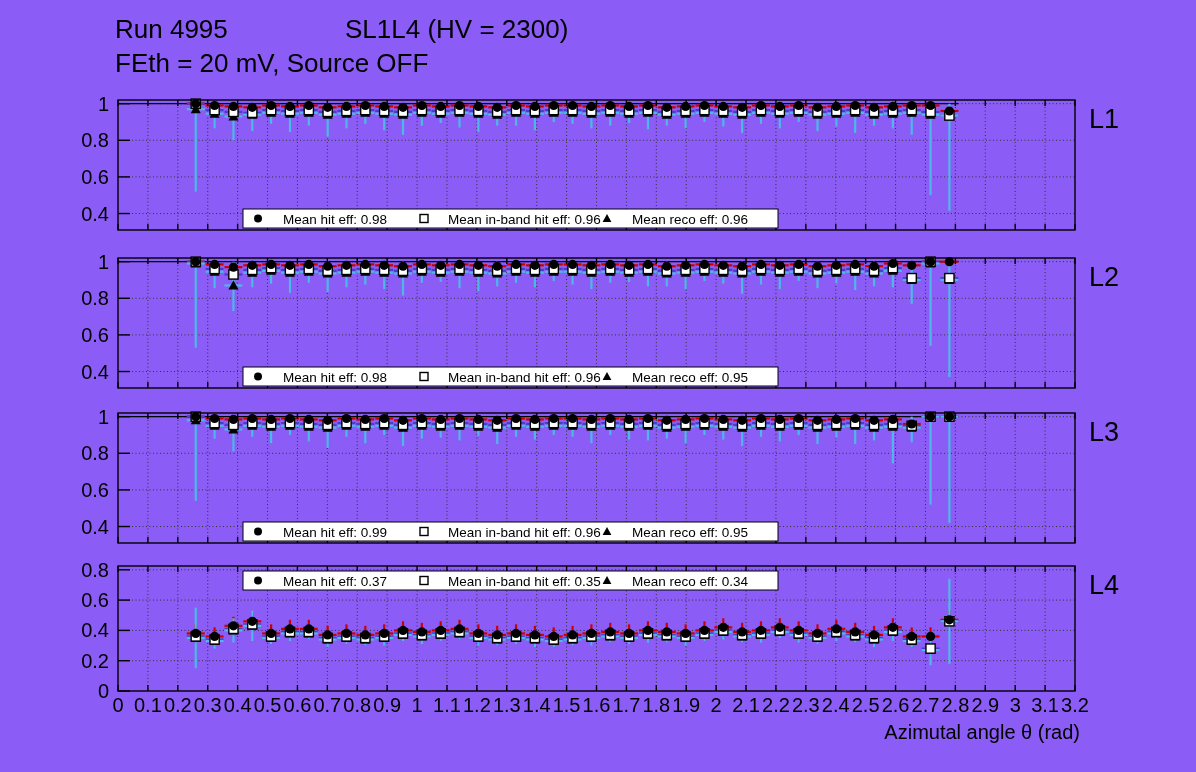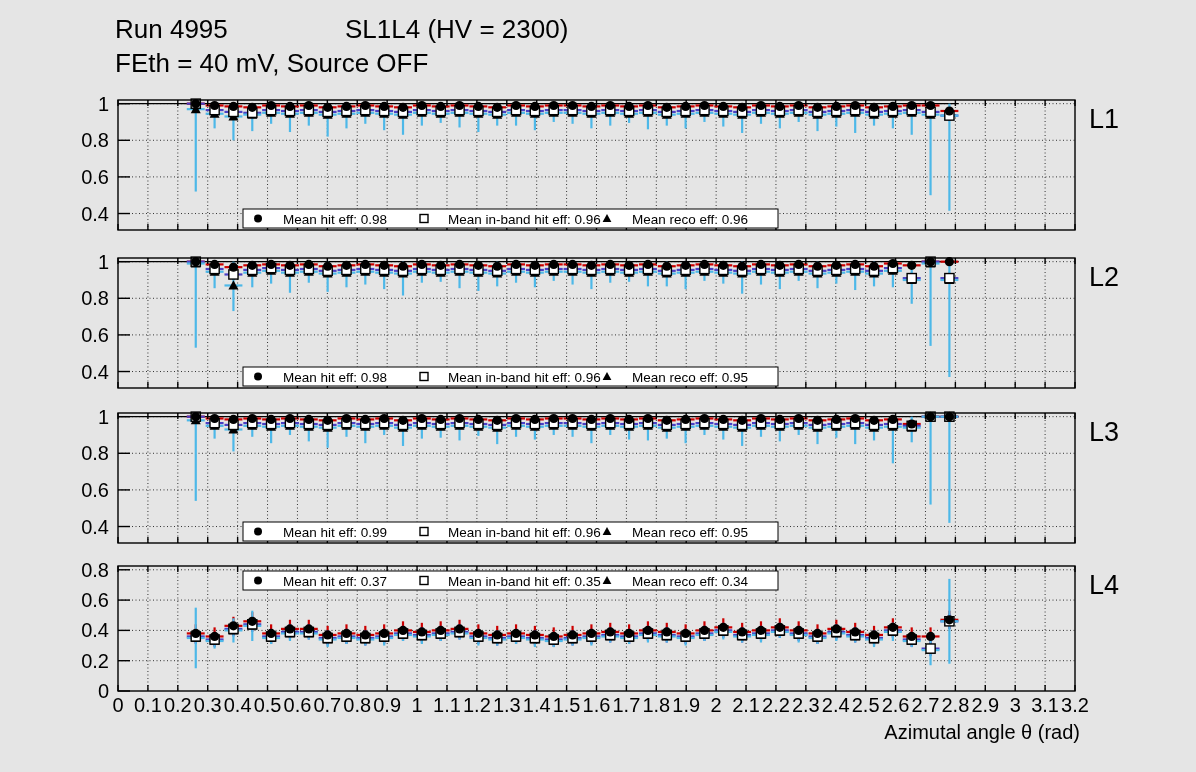--- a/index.html
+++ b/index.html
@@ -1,33 +1,33 @@
 <!DOCTYPE html>
 <html><head>
 <meta charset="utf-8">
 <style>
   html,body{margin:0;padding:0;background:#fff;}
-  .canvas{position:relative;width:1196px;height:772px;background:#e5e5e5;overflow:hidden;
+  .canvas{position:relative;width:1196px;height:772px;background:#8b5cf6;overflow:hidden;
           font-family:"Liberation Sans",sans-serif;color:#000;}
   .title-run{position:absolute;left:115px;top:14px;font-size:26px;}
   .title-chamber{position:absolute;left:345px;top:14px;font-size:26px;}
   .title-cond{position:absolute;left:115px;top:48px;font-size:26px;}
   svg{position:absolute;left:0;top:0;}
   svg text{font-family:"Liberation Sans",sans-serif;fill:#000;}
   .grid{stroke:#333;stroke-width:1;stroke-dasharray:1 2.5;}
   .tick{stroke:#000;stroke-width:1.4;}
   .ref{stroke:#000;stroke-width:1.2;}
 </style>
 </head>
 <body>
 
 <div class="canvas">
   <div class="title-run">Run 4995</div>
   <div class="title-chamber">SL1L4 (HV = 2300)</div>
-  <div class="title-cond">FEth = 40 mV, Source OFF</div>
+  <div class="title-cond">FEth = 20 mV, Source OFF</div>
   <svg id="plot" width="1196" height="772" viewBox="0 0 1196 772">
       <g>
         <line x1="147.90625" x2="147.90625" y1="100" y2="230" class="grid"></line>
         <line x1="177.8125" x2="177.8125" y1="100" y2="230" class="grid"></line>
         <line x1="207.71875" x2="207.71875" y1="100" y2="230" class="grid"></line>
         <line x1="237.625" x2="237.625" y1="100" y2="230" class="grid"></line>
         <line x1="267.53125" x2="267.53125" y1="100" y2="230" class="grid"></line>
         <line x1="297.4375" x2="297.4375" y1="100" y2="230" class="grid"></line>
         <line x1="327.34375" x2="327.34375" y1="100" y2="230" class="grid"></line>
         <line x1="357.25" x2="357.25" y1="100" y2="230" class="grid"></line>

